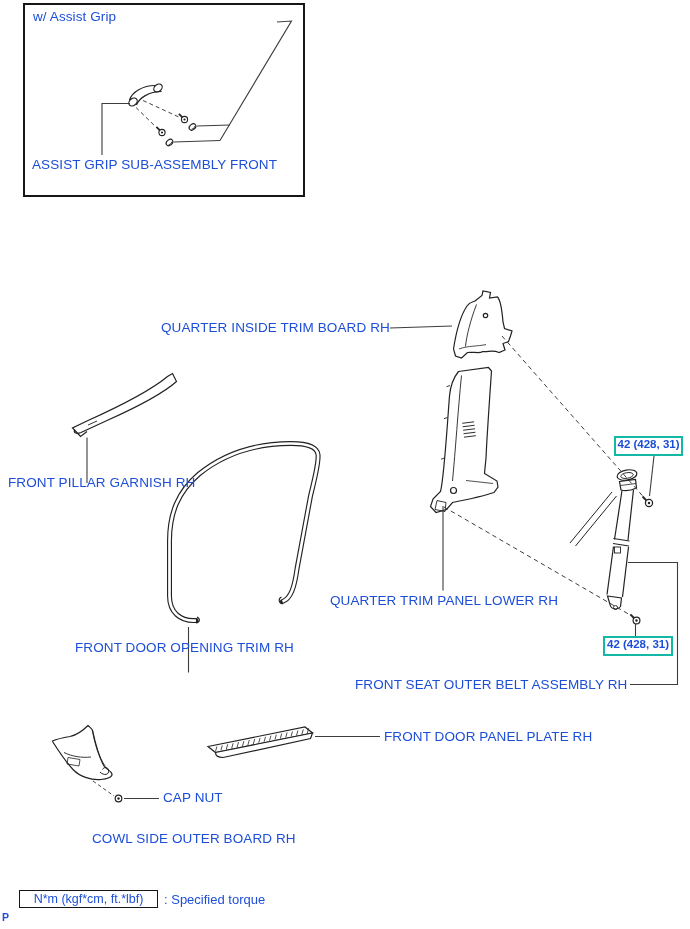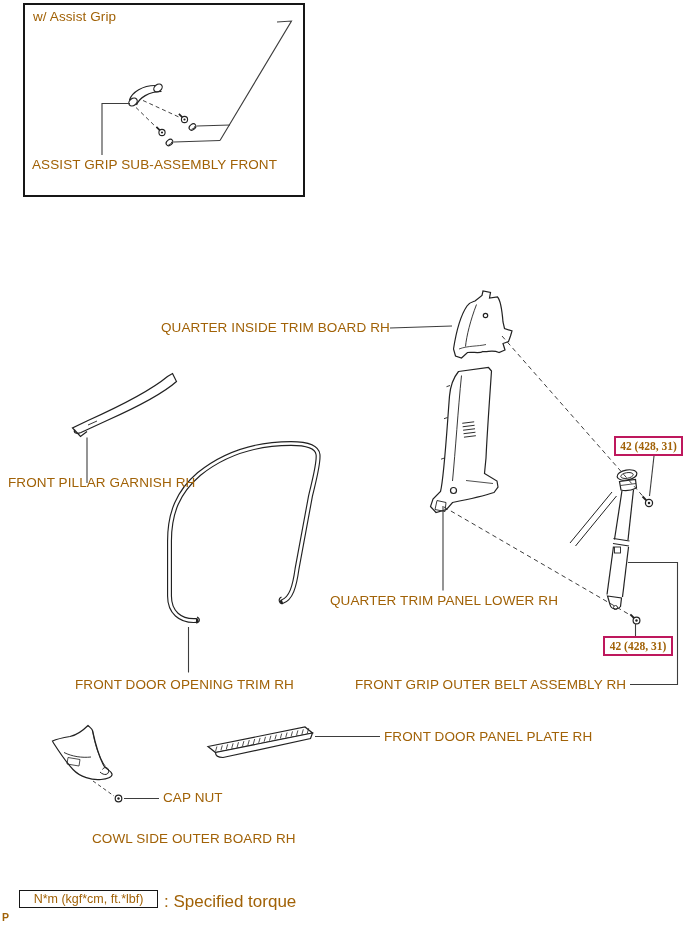--- a/index.html
+++ b/index.html
@@ -1,28 +1,28 @@
 <!DOCTYPE html>
 <html><head>
 <meta charset="utf-8">
 <style>
   html,body{margin:0;padding:0;background:#fff;}
   .stage{position:relative;width:690px;height:929px;background:#fff;overflow:hidden;
-         font-family:"Liberation Sans",sans-serif;color:#a16207;}
+         font-family:"Liberation Sans",sans-serif;color:#1d4ed8;}
   .art{position:absolute;left:0;top:0;}
   .lbl{position:absolute;font-size:13.5px;line-height:14.5px;white-space:nowrap;letter-spacing:.1px;}
   .inset-frame{position:absolute;left:23px;top:3px;width:282px;height:194px;
                border:2px solid #161616;box-sizing:border-box;pointer-events:none;}
-  .torque-box{position:absolute;border:2px solid #be185d;background:#fff;box-sizing:border-box;
-              display:flex;align-items:center;justify-content:center;
-              font-weight:bold;font-size:11.5px;letter-spacing:0;font-family:Liberation Serif, serif;}
+  .torque-box{position:absolute;border:2px solid #14b8a6;background:#fff;box-sizing:border-box;
+              display:flex;align-items:flex-start;justify-content:center;
+              font-weight:bold;font-size:11.5px;letter-spacing:0;}
   .legend-box{position:absolute;left:19px;top:890px;width:139px;height:18px;
               border:1.5px solid #161616;box-sizing:border-box;background:#fff;
               display:flex;align-items:center;justify-content:center;font-size:12.5px;}
-  .legend-desc{position:absolute;left:164px;top:892px;font-size:17px;}
+  .legend-desc{position:absolute;left:164px;top:892px;font-size:13px;}
   .page-marker{position:absolute;left:2px;top:911px;font-size:10.5px;font-weight:bold;}
 </style>
 </head>
 <body>
 
 <div class="stage">
 
   <svg class="art" width="690" height="929" viewBox="0 0 690 929">
     <defs>
       <g id="scr">
@@ -183,23 +183,23 @@
 
 
   <div class="lbl" style="left:161px;top:321px">QUARTER INSIDE TRIM BOARD RH</div>
 
   <div class="lbl" style="left:32px;top:158px">ASSIST GRIP SUB-ASSEMBLY FRONT</div>
 
   <div class="lbl" style="left:8px;top:476px">FRONT PILLAR GARNISH RH</div>
 
   <div class="lbl" style="left:330px;top:594px">QUARTER TRIM PANEL LOWER RH</div>
 
-  <div class="lbl" style="left:75px;top:678px">FRONT DOOR OPENING TRIM RH</div>
-
-  <div class="lbl" style="left:355px;top:678px">FRONT GRIP OUTER BELT ASSEMBLY RH</div>
+  <div class="lbl" style="left:75px;top:641px">FRONT DOOR OPENING TRIM RH</div>
+
+  <div class="lbl" style="left:355px;top:678px">FRONT SEAT OUTER BELT ASSEMBLY RH</div>
 
   <div class="lbl" style="left:384px;top:730px">FRONT DOOR PANEL PLATE RH</div>
 
   <div class="lbl" style="left:163px;top:791px">CAP NUT</div>
 
   <div class="lbl" style="left:92px;top:832px">COWL SIDE OUTER BOARD RH</div>
 
   <div class="torque-box" style="left:614px;top:436px;width:69px;height:20px">
     <span>42 (428, 31)</span>
   </div>

